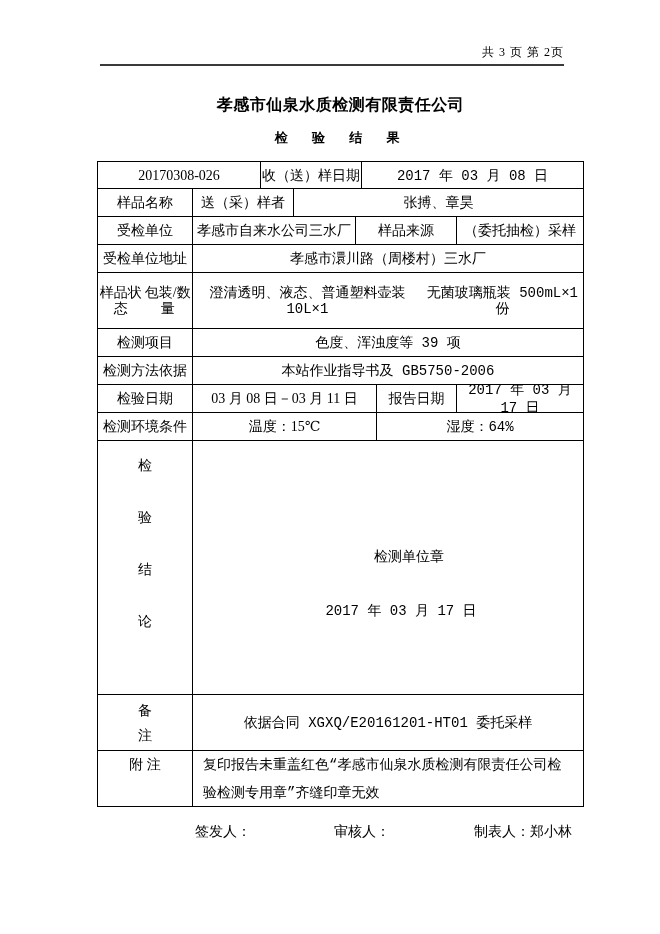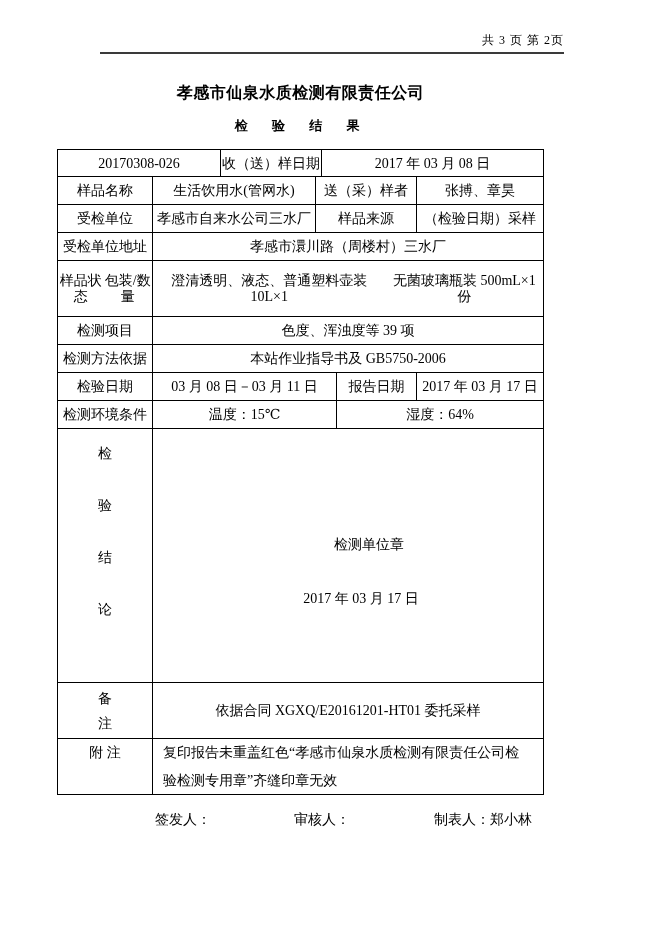--- a/index.html
+++ b/index.html
@@ -7,25 +7,25 @@
   .page {
     position: relative;
     width: 660px;
     height: 934px;
     margin: 0 auto;
     background: #ffffff;
     color: #000;
     font-family: "Liberation Serif", "DejaVu Serif", serif;
     overflow: hidden;
   }
-  .content { width: 487px; margin-left: 57px; }
+  .content { width: 487px; margin-left: 97px; }
 
   
   .page-header {
-    padding-top: 32px;
+    padding-top: 44px;
     width: 467px;
     margin-left: 97px;
     text-align: right;
     font-size: 12px;
     letter-spacing: 1px;
   }
   .header-rule {
     margin-left: 100px;
     margin-top: 3px;
     width: 464px;
@@ -60,21 +60,21 @@
   .tr { display: flex; border-bottom: 1px solid #000; }
   .tr:last-child { border-bottom: none; }
   .td {
     border-right: 1px solid #000;
     display: flex;
     align-items: center;
     justify-content: center;
     text-align: center;
     overflow: hidden;
   }
-  .td:last-child { border-right: none; }
+  .td:last-child { border-right: none; font-family: Liberation Mono, monospace; }
   .w-label { width: 95px; flex: none; }
   .wa2 { width: 163px; flex: none; }
   .wa3 { width: 101px; flex: none; }
   .wb2 { width: 184px; flex: none; }
   .wb3 { width: 80px;  flex: none; }
   .grow { flex: 1; }
   .h27 { height: 27px; }
   .h28 { height: 28px; }
   .h56 { height: 56px; }
   .h254 { height: 254px; }
@@ -146,30 +146,29 @@
     <div class="report-table">
 
       <div class="tr h27">
         <div class="td wa2 h27">20170308-026</div>
         <div class="td wa3 h27">收（送）样日期</div>
         <div class="td grow h27">2017 年 03 月 08 日</div>
       </div>
 
       <div class="tr h28">
         <div class="td w-label h28">样品名称</div>
-        <div class="td wa2 h28">生活饮用水(管网水)</div>
         <div class="td wa3 h28">送（采）样者</div>
         <div class="td grow h28">张搏、章昊</div>
       </div>
 
       <div class="tr h28">
         <div class="td w-label h28">受检单位</div>
         <div class="td wa2 h28">孝感市自来水公司三水厂</div>
         <div class="td wa3 h28">样品来源</div>
-        <div class="td grow h28">（检验日期）采样</div>
+        <div class="td grow h28">（委托抽检）采样</div>
       </div>
 
       <div class="tr h28">
         <div class="td w-label h28">受检单位地址</div>
         <div class="td grow h28">孝感市澴川路（周楼村）三水厂</div>
       </div>
 
       <div class="tr h56">
         <div class="td w-label h56 two-line">
           <span>样品状态</span>

